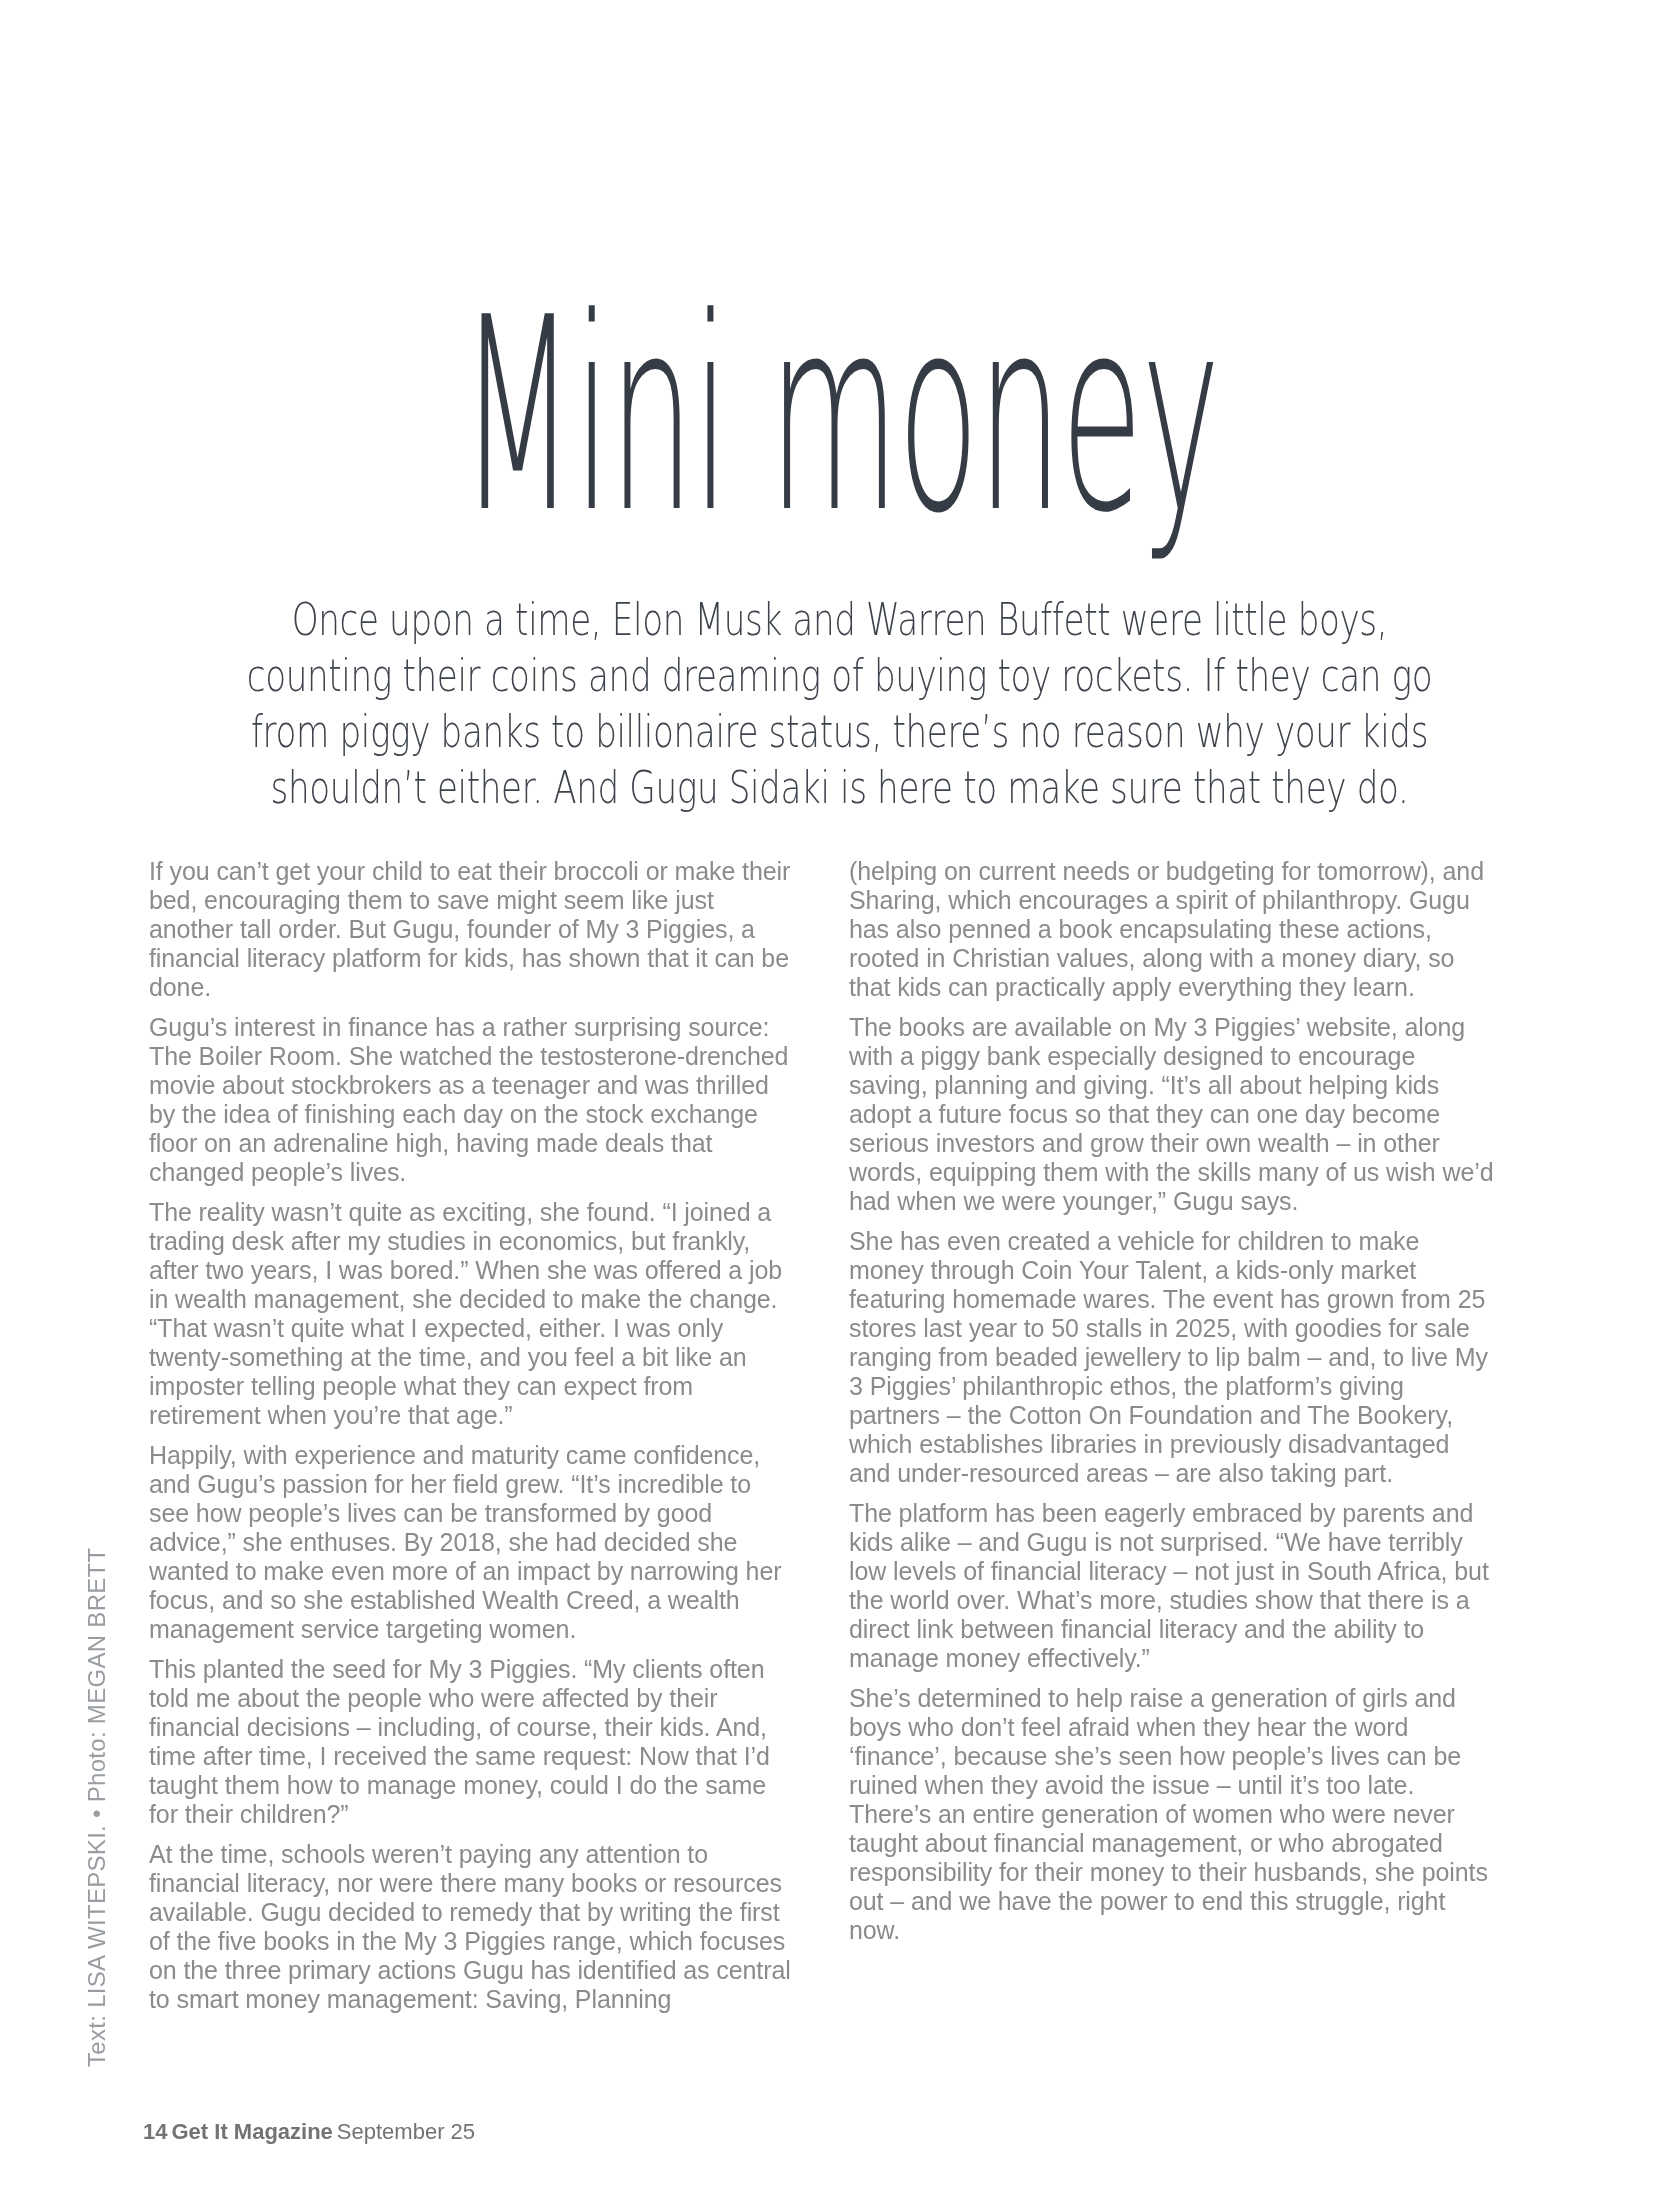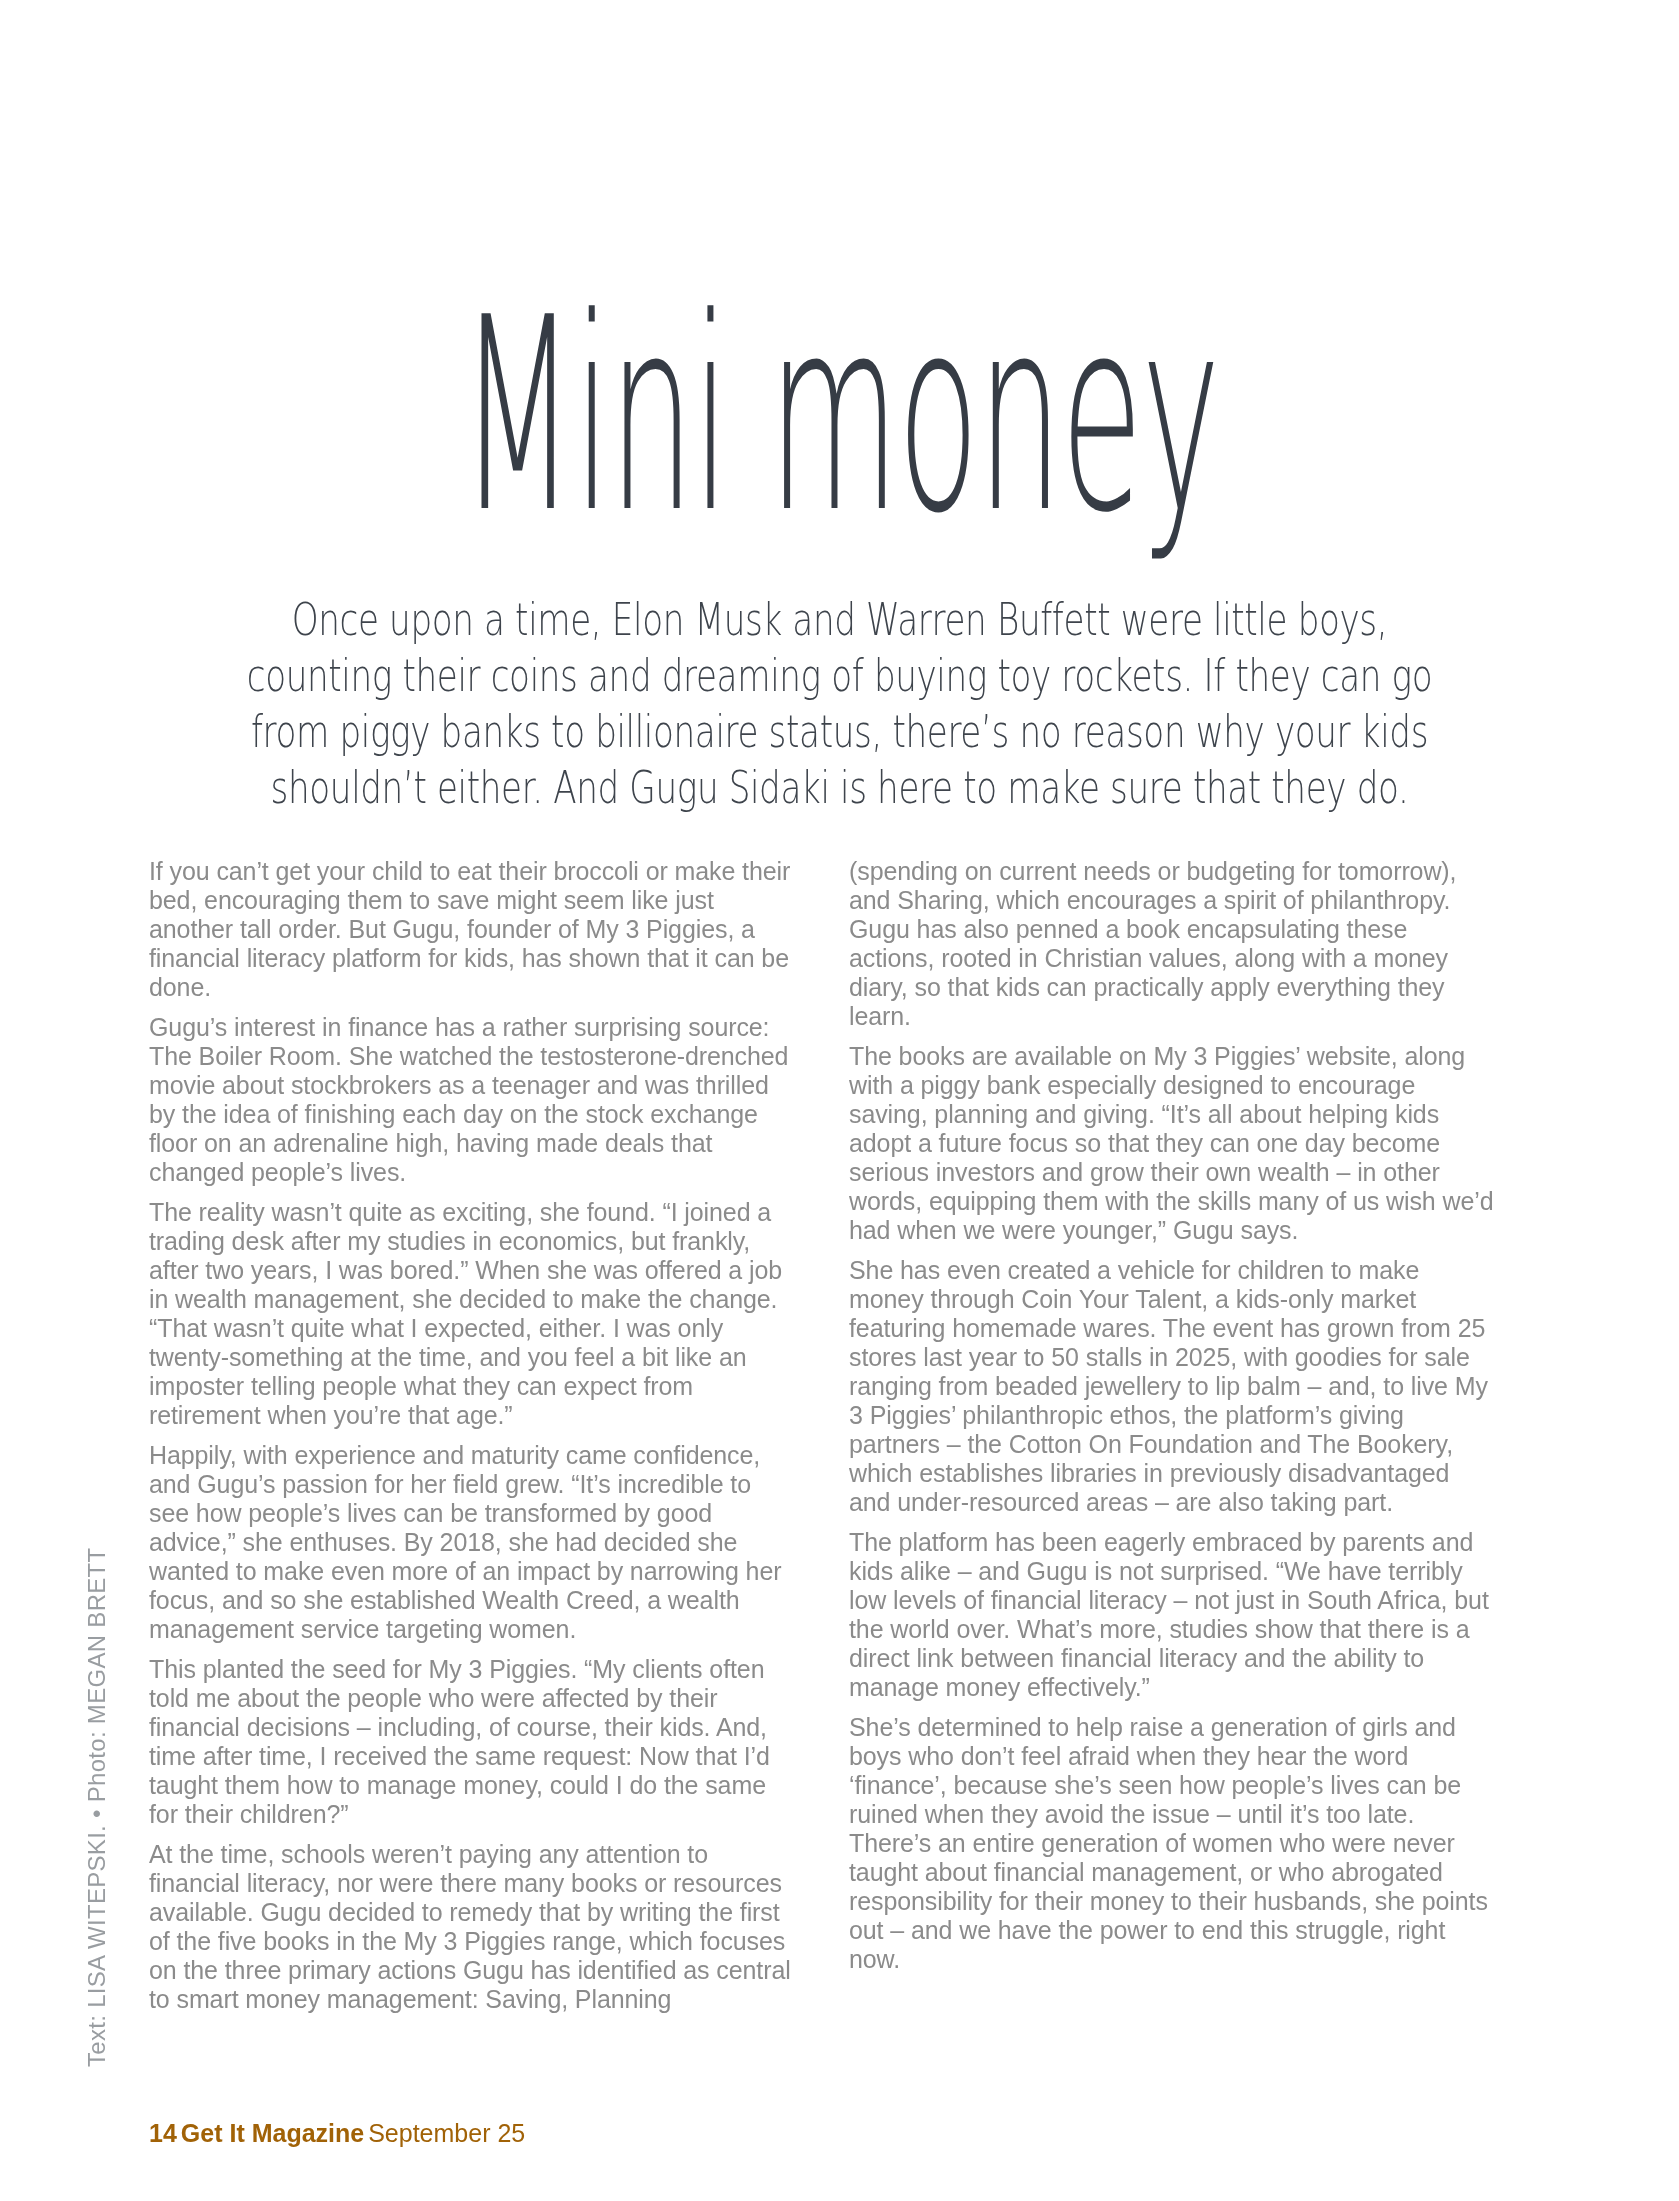--- a/index.html
+++ b/index.html
@@ -71,24 +71,24 @@
     top: 2067px;
     transform: rotate(-90deg);
     transform-origin: 0 0;
     white-space: nowrap;
     font-size: 24px;
     letter-spacing: 0.3px;
     color: #999da1;
   }
   .footer {
     position: absolute;
-    left: 149px;
+    left: 143px;
     top: 2119px;
-    font-size: 25px;
-    color: #a16207;
+    font-size: 22px;
+    color: #737373;
   }
   .footer .f-bold { font-weight: bold; }
   .footer span { margin-right: 4px; }
 </style>
 </head>
 <body>
 
 <div class="page">
 
   <h1 class="title">Mini money</h1>
@@ -103,21 +103,21 @@
   <div class="columns">
     <div class="col">
       <p>If you can’t get your child to eat their broccoli or make their bed, encouraging them to save might seem like just another tall order. But Gugu, founder of My 3 Piggies, a financial literacy platform for kids, has shown that it can be done.</p>
       <p>Gugu’s interest in finance has a rather surprising source: The Boiler Room. She watched the testosterone-drenched movie about stockbrokers as a teenager and was thrilled by the idea of finishing each day on the stock exchange floor on an adrenaline high, having made deals that changed people’s lives.</p>
       <p>The reality wasn’t quite as exciting, she found. “I joined a trading desk after my studies in economics, but frankly, after two years, I was bored.” When she was offered a job in wealth management, she decided to make the change. “That wasn’t quite what I expected, either. I was only twenty-something at the time, and you feel a bit like an imposter telling people what they can expect from retirement when you’re that age.”</p>
       <p>Happily, with experience and maturity came confidence, and Gugu’s passion for her field grew. “It’s incredible to see how people’s lives can be transformed by good advice,” she enthuses. By 2018, she had decided she wanted to make even more of an impact by narrowing her focus, and so she established Wealth Creed, a wealth management service targeting women.</p>
       <p>This planted the seed for My 3 Piggies. “My clients often told me about the people who were affected by their financial decisions – including, of course, their kids. And, time after time, I received the same request: Now that I’d taught them how to manage money, could I do the same for their children?”</p>
       <p>At the time, schools weren’t paying any attention to financial literacy, nor were there many books or resources available. Gugu decided to remedy that by writing the first of the five books in the My 3 Piggies range, which focuses on the three primary actions Gugu has identified as central to smart money management: Saving, Planning</p>
     </div>
     <div class="col">
-      <p>(spending on current needs or budgeting for tomorrow), and Sharing, which encourages a spirit of philanthropy. Gugu has also penned a book encapsulating these actions, rooted in Christian values, along with a money diary, so that kids can practically apply everything they learn.</p>
+      <p>(helping on current needs or budgeting for tomorrow), and Sharing, which encourages a spirit of philanthropy. Gugu has also penned a book encapsulating these actions, rooted in Christian values, along with a money diary, so that kids can practically apply everything they learn.</p>
       <p>The books are available on My 3 Piggies’ website, along with a piggy bank especially designed to encourage saving, planning and giving. “It’s all about helping kids adopt a future focus so that they can one day become serious investors and grow their own wealth – in other words, equipping them with the skills many of us wish we’d had when we were younger,” Gugu says.</p>
       <p>She has even created a vehicle for children to make money through Coin Your Talent, a kids-only market featuring homemade wares. The event has grown from 25 stores last year to 50 stalls in 2025, with goodies for sale ranging from beaded jewellery to lip balm – and, to live My 3 Piggies’ philanthropic ethos, the platform’s giving partners – the Cotton On Foundation and The Bookery, which establishes libraries in previously disadvantaged and under-resourced areas – are also taking part.</p>
       <p>The platform has been eagerly embraced by parents and kids alike – and Gugu is not surprised. “We have terribly low levels of financial literacy – not just in South Africa, but the world over. What’s more, studies show that there is a direct link between financial literacy and the ability to manage money effectively.”</p>
       <p>She’s determined to help raise a generation of girls and boys who don’t feel afraid when they hear the word ‘finance’, because she’s seen how people’s lives can be ruined when they avoid the issue – until it’s too late. There’s an entire generation of women who were never taught about financial management, or who abrogated responsibility for their money to their husbands, she points out – and we have the power to end this struggle, right now.</p>
     </div>
   </div>
 
   <div class="byline">Text: LISA WITEPSKI. • Photo: MEGAN BRETT</div>
 
   <div class="footer">

